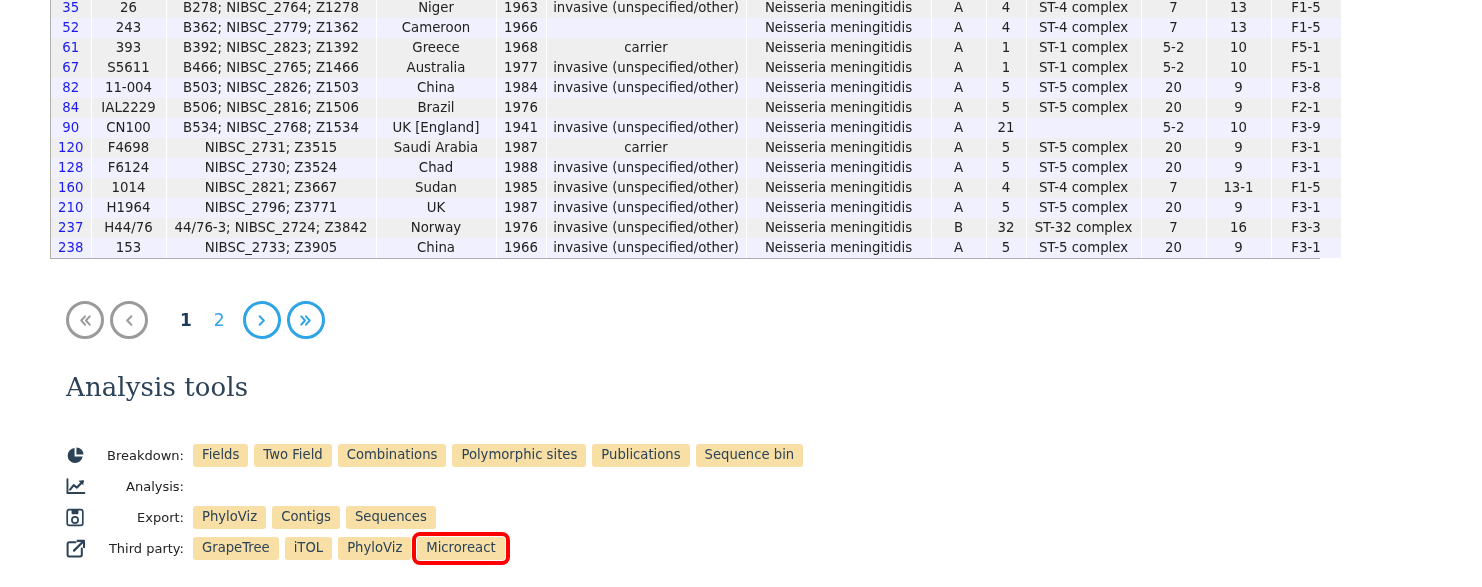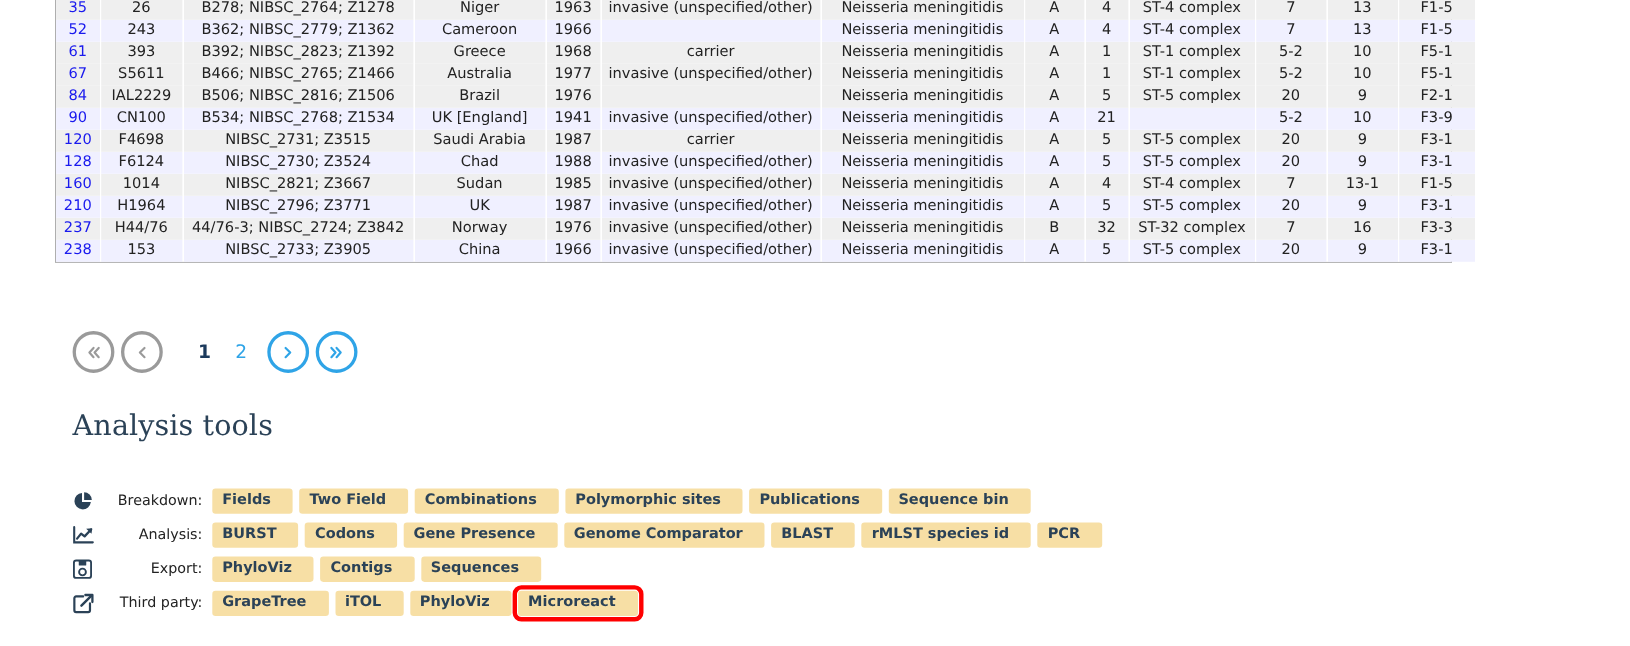--- a/index.html
+++ b/index.html
@@ -172,22 +172,22 @@
   .tool-btns {
     display: flex;
     align-items: center;
     gap: 6px;
   }
 
   .tool-btn {
     background: #f7dfa5;
     color: #2b4257;
     font-size: 13.2px;
-    font-weight: bold;
-    padding: 3px 20px 4px 9px;
+    font-weight: normal;
+    padding: 3px 9px 4px 9px;
     border-radius: 3px;
     line-height: 16px;
     white-space: nowrap;
     cursor: pointer;
     border: none;
     font-family: "DejaVu Sans", "Liberation Sans", sans-serif;
   }
 
   .hl-box {
     outline: 4px solid #ff0000;
@@ -270,20 +270,35 @@
             <td class="col-4">1977</td>
             <td class="col-5">invasive (unspecified/other)</td>
             <td class="col-6">Neisseria meningitidis</td>
             <td class="col-7">A</td>
             <td class="col-8">1</td>
             <td class="col-9">ST-1 complex</td>
             <td class="col-10">5-2</td>
             <td class="col-11">10</td>
             <td class="col-12">F5-1</td>
           </tr>
+          <tr class="even">
+            <td class="col-0 idcell"><a>82</a></td>
+            <td class="col-1">11-004</td>
+            <td class="col-2">B503; NIBSC_2826; Z1503</td>
+            <td class="col-3">China</td>
+            <td class="col-4">1984</td>
+            <td class="col-5">invasive (unspecified/other)</td>
+            <td class="col-6">Neisseria meningitidis</td>
+            <td class="col-7">A</td>
+            <td class="col-8">5</td>
+            <td class="col-9">ST-5 complex</td>
+            <td class="col-10">20</td>
+            <td class="col-11">9</td>
+            <td class="col-12">F3-8</td>
+          </tr>
           <tr class="odd">
             <td class="col-0 idcell"><a>84</a></td>
             <td class="col-1">IAL2229</td>
             <td class="col-2">B506; NIBSC_2816; Z1506</td>
             <td class="col-3">Brazil</td>
             <td class="col-4">1976</td>
             <td class="col-5"></td>
             <td class="col-6">Neisseria meningitidis</td>
             <td class="col-7">A</td>
             <td class="col-8">5</td>
@@ -454,29 +469,20 @@
       </div>
       <div class="tool-row">
         <span class="tool-icon">
           <svg width="20" height="19" viewBox="0 0 22 20">
             <path d="M1.6 2v15.2h18.6" stroke="#2b4257" stroke-width="2.1" fill="none" stroke-linecap="round"></path>
             <polyline points="4.5,13.5 8.5,8.5 12,11.2 18.5,4.4" stroke="#2b4257" stroke-width="2.3" fill="none" stroke-linecap="round" stroke-linejoin="round"></polyline>
             <polygon points="19.6,3.2 13.6,3.6 18.9,8.6" fill="#2b4257"></polygon>
           </svg>
         </span>
         <span class="tool-label">Analysis:</span>
-        <span class="tool-btns">
-          <button class="tool-btn">BURST</button>
-          <button class="tool-btn">Codons</button>
-          <button class="tool-btn">Gene Presence</button>
-          <button class="tool-btn">Genome Comparator</button>
-          <button class="tool-btn">BLAST</button>
-          <button class="tool-btn">rMLST species id</button>
-          <button class="tool-btn">PCR</button>
-        </span>
       </div>
       <div class="tool-row">
         <span class="tool-icon">
           <svg width="18" height="19" viewBox="0 0 18 19">
             <rect x="1.2" y="1.6" width="15.6" height="15.8" rx="2.1" stroke="#2b4257" stroke-width="1.7" fill="none"></rect>
             <rect x="5.6" y="1.6" width="6.8" height="4.6" rx="0.6" fill="#2b4257"></rect>
             <circle cx="9" cy="12" r="3.1" stroke="#2b4257" stroke-width="1.7" fill="none"></circle>
           </svg>
         </span>
         <span class="tool-label">Export:</span>

